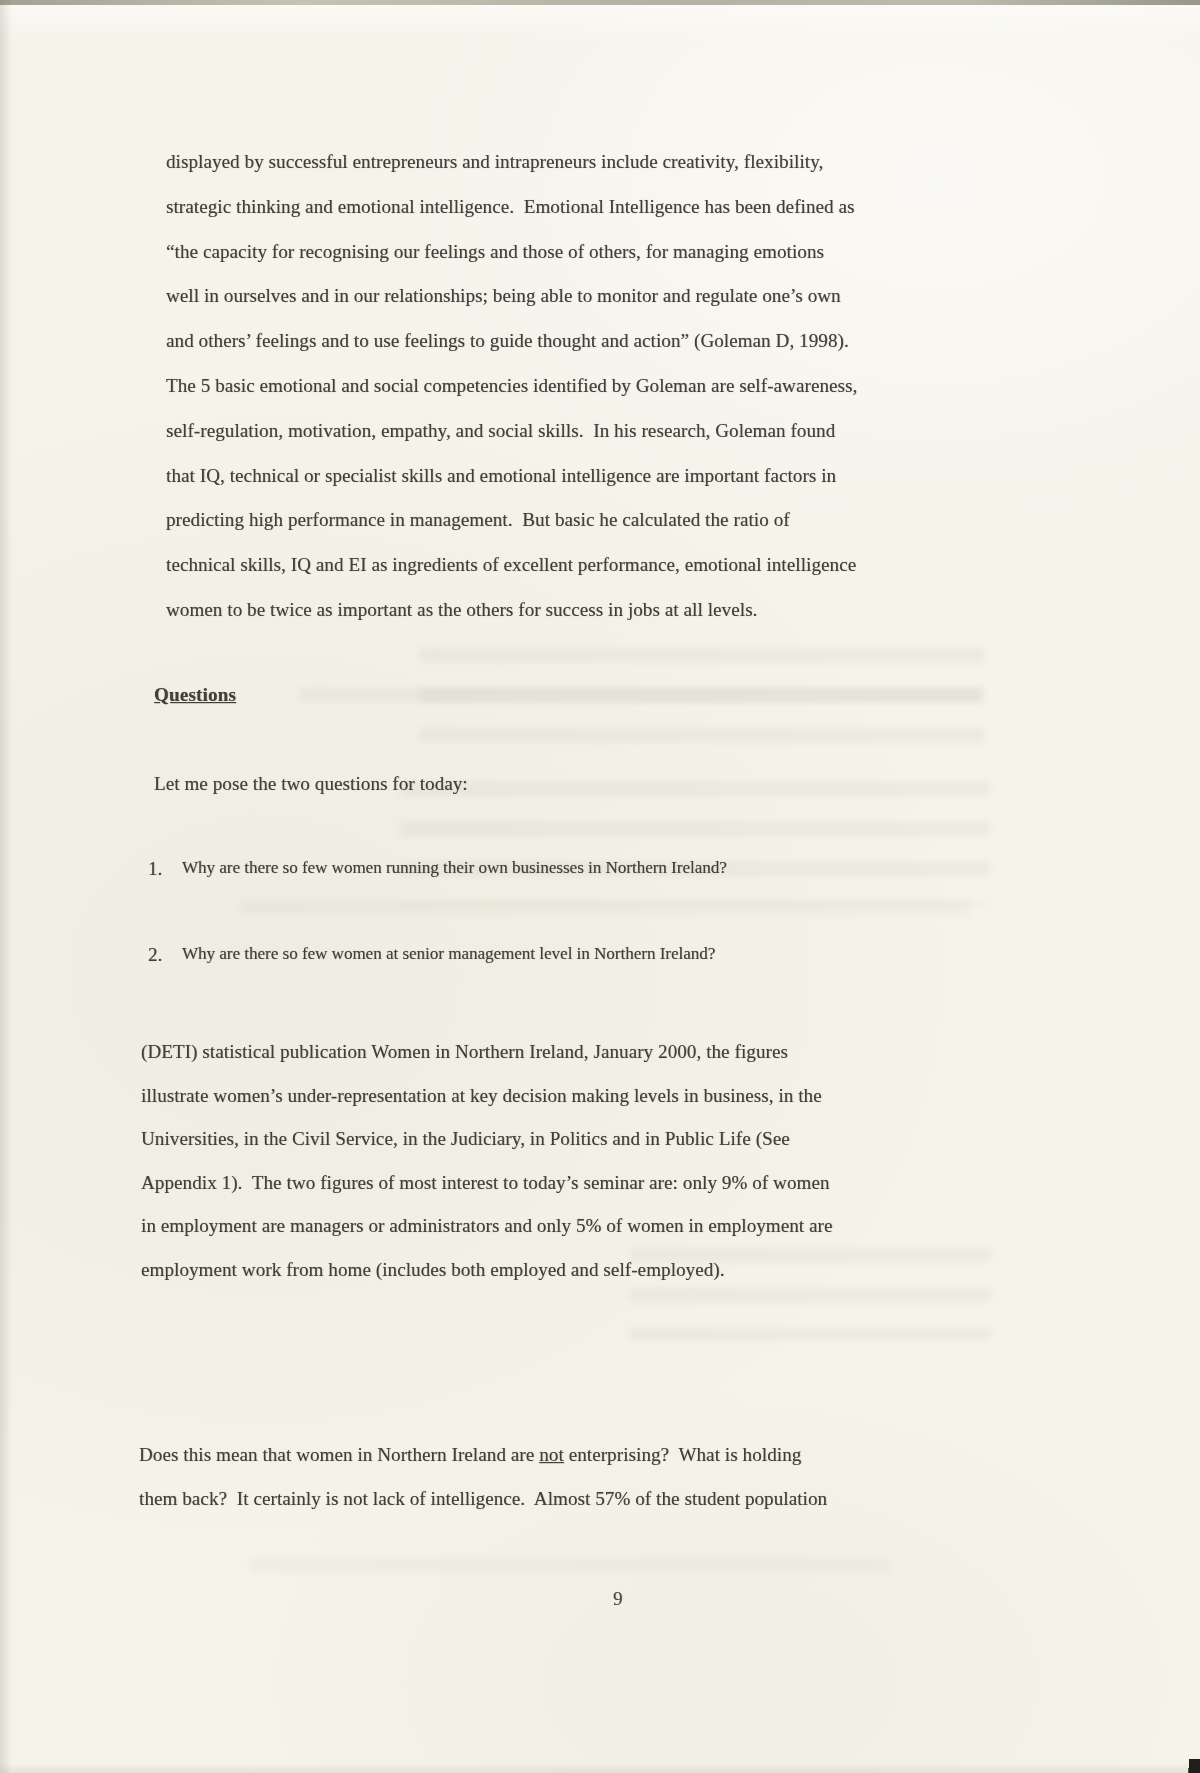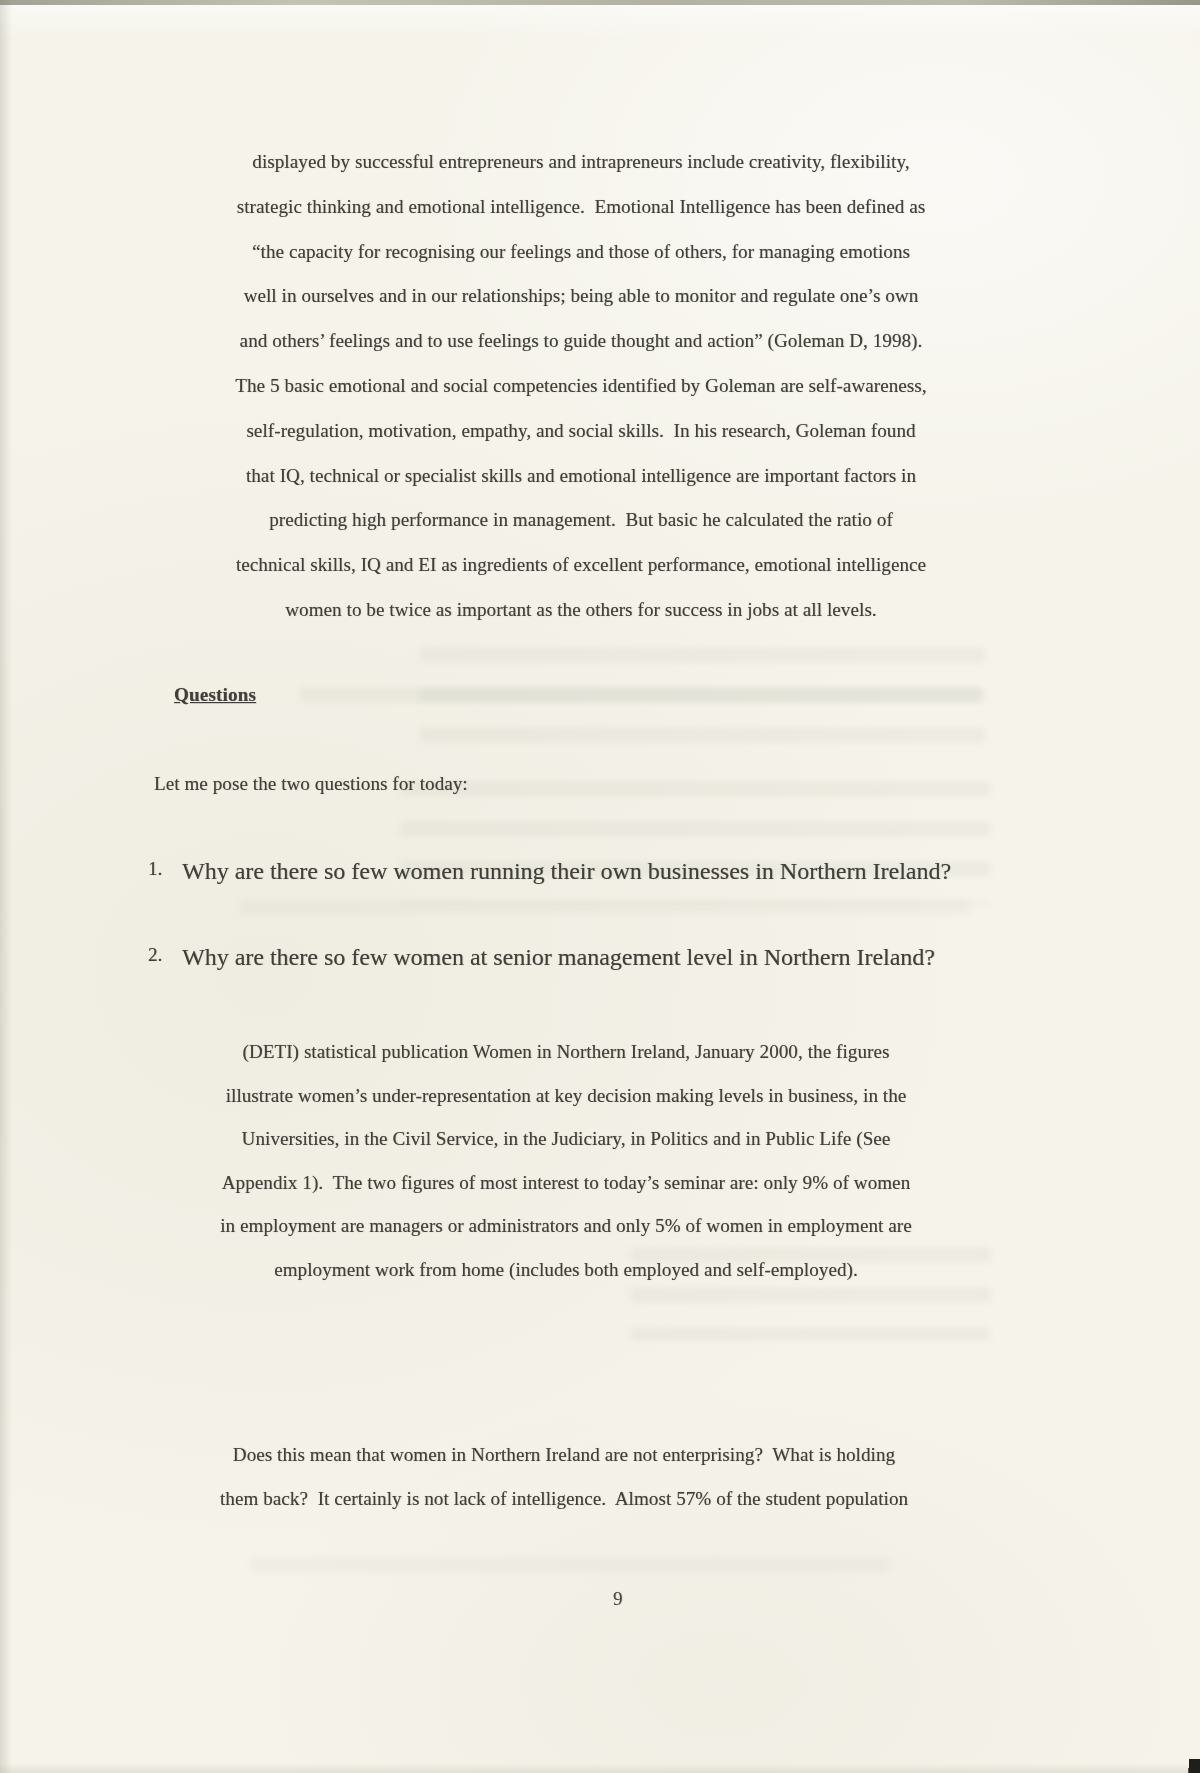--- a/index.html
+++ b/index.html
@@ -33,34 +33,32 @@
     position:absolute;right:0;bottom:0;width:11px;height:14px;
     background:#1e1e1b;
     box-shadow:-4px 6px 0 -3px #55544c;
   }
   .textblock{position:absolute;}
   .textblock .line{
     white-space:pre;
     font-size:19px;
     letter-spacing:0.1px;
     text-shadow:0.4px 0.4px 0.8px rgba(62,61,55,0.5);
-    text-align:center;
   }
   .p1 .line{line-height:44.8px;}
   .p3 .line, .p4 .line{line-height:43.5px;}
-  .u{}
+  .u{text-decoration:underline;}
   .heading-q{
     font-weight:bold;text-decoration:underline;
     font-size:19px;letter-spacing:0.2px;
     text-shadow:0.4px 0.4px 0.8px rgba(62,61,55,0.55);
-    margin-left:20px;
   }
   .qrow{position:absolute;display:flex;}
   .qrow .qnum{white-space:pre;font-size:19px;width:34px;text-shadow:0.4px 0.4px 0.8px rgba(62,61,55,0.5);}
-  .qrow .qtext{white-space:pre;font-size:24px;text-shadow:0.4px 0.4px 0.8px rgba(62,61,55,0.5);}
+  .qrow .qtext{white-space:pre;font-size:17px;text-shadow:0.4px 0.4px 0.8px rgba(62,61,55,0.5);}
   .pagenum{position:absolute;font-size:19px;color:#4a4942;text-shadow:0.4px 0.4px 0.8px rgba(62,61,55,0.45);}
   .ghost{
     position:absolute;pointer-events:none;
     filter:blur(3px);
     opacity:0.5;
   }
   .ghost-lines{
     width:100%;height:100%;
     background:repeating-linear-gradient(
       180deg,

